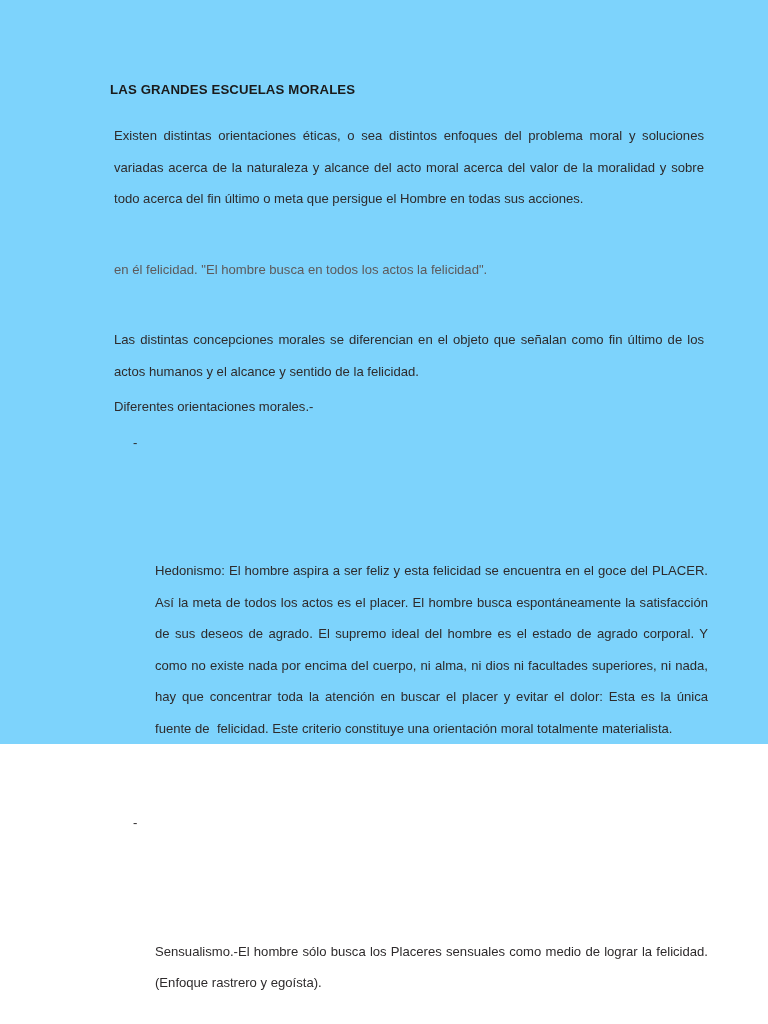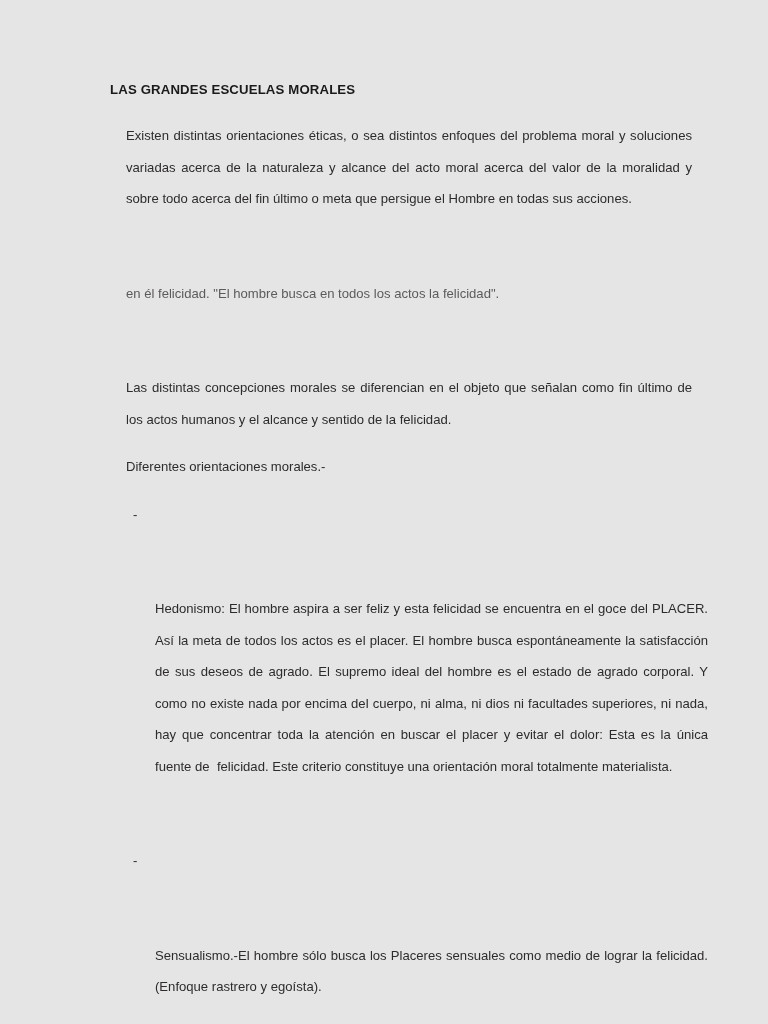--- a/index.html
+++ b/index.html
@@ -13,22 +13,22 @@
     height: 1024px;
     overflow: hidden;
     font-family: "Liberation Sans", sans-serif;
     color: #231f20;
     -webkit-font-smoothing: antialiased;
   }
 
   .page {
     position: relative;
     width: 768px;
-    height: 1024px;
-    background: #e5e5e5;
+    height: 744px;
+    background: #7dd3fc;
     box-sizing: border-box;
     padding: 82px 60px 0 110px;
   }
 
   .doc-body {
     width: 598px;
   }
 
   
   .doc-title {
@@ -39,21 +39,21 @@
     margin: 0 0 22px 0;
     color: #1a1a1a;
   }
 
   
   .para {
     font-size: 13.1px;
     line-height: 31.5px;
     text-align: justify;
     text-justify: inter-word;
-    margin: 16px;
+    margin: 4px;
     color: #2e2b2c;
     white-space: pre-wrap;
   }
 
   .gap-lg { height: 31px; }
 
   
   .faded {
     color: #5d5a5b;
   }
@@ -77,20 +77,21 @@
   .bullet-marker {
     position: absolute;
     left: 23px;
     top: 0;
     font-size: 13.1px;
     line-height: 31.5px;
     color: #2e2b2c;
   }
   .bullet-item > .bullet-text {
     display: block;
+    margin-top: 34px;
   }
 </style>
 </head>
 <body>
 
 <div class="page">
   <div class="doc-body">
 
     <h1 class="doc-title">LAS GRANDES ESCUELAS MORALES</h1>
 

